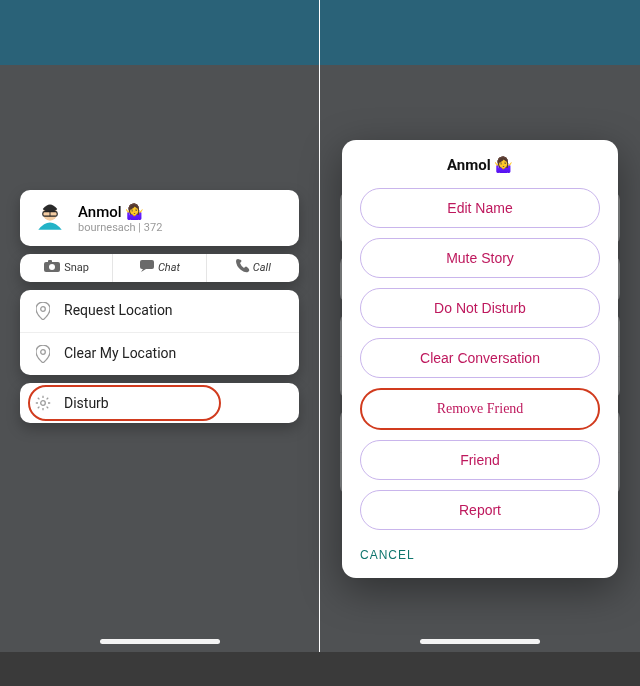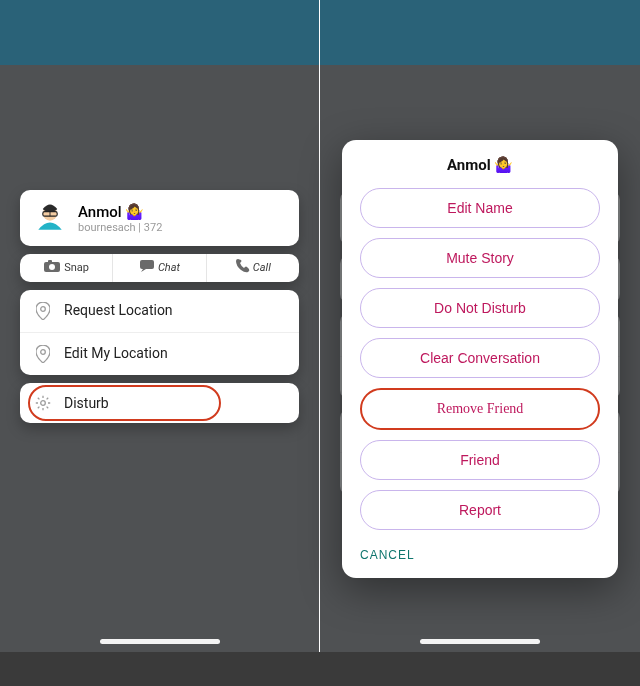--- a/index.html
+++ b/index.html
@@ -215,21 +215,21 @@
         </span>
         <span>Request Location</span>
       </div>
       <div class="menu-item">
         <span class="icon-wrap">
           <svg width="14" height="18" viewBox="0 0 14 18">
               <path d="M7 0 C3 0 0 3 0 7 c0 5 7 11 7 11 s7 -6 7 -11 C14 3 11 0 7 0 z" fill="none" stroke="#9d9d9d" stroke-width="1.3"></path>
               <circle cx="7" cy="7" r="2.3" fill="none" stroke="#9d9d9d" stroke-width="1.3"></circle>
             </svg>
         </span>
-        <span>Edit My Location</span>
+        <span>Clear My Location</span>
       </div>
     </div>
 
     <div class="card">
       <div class="menu-item">
         <span class="icon-wrap">
           <svg width="16" height="16" viewBox="0 0 16 16">
               <circle cx="8" cy="8" r="2.3" fill="none" stroke="#9d9d9d" stroke-width="1.3"></circle>
               <g stroke="#9d9d9d" stroke-width="1.3">
                 <line x1="8" y1="0.8" x2="8" y2="3"></line>

